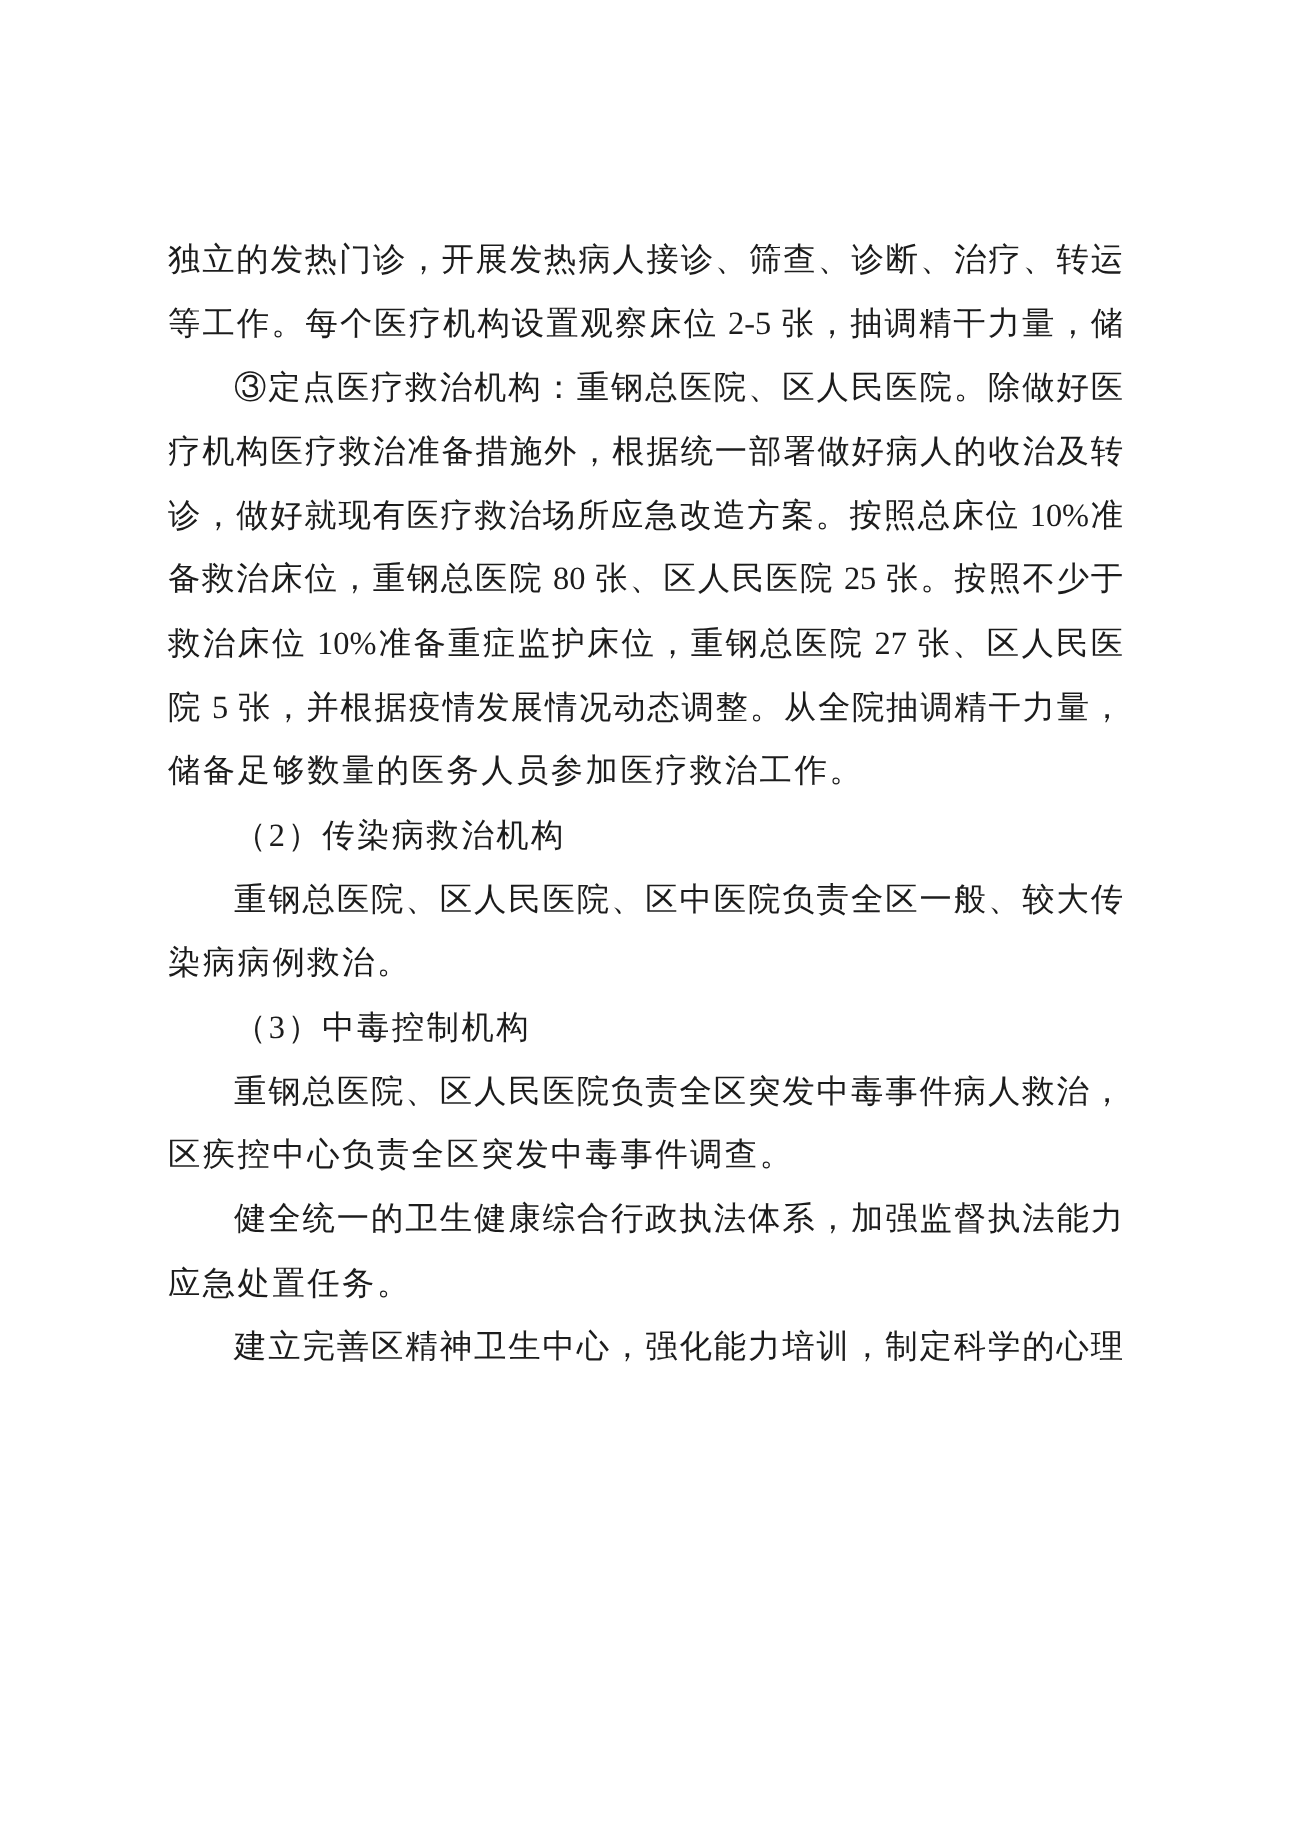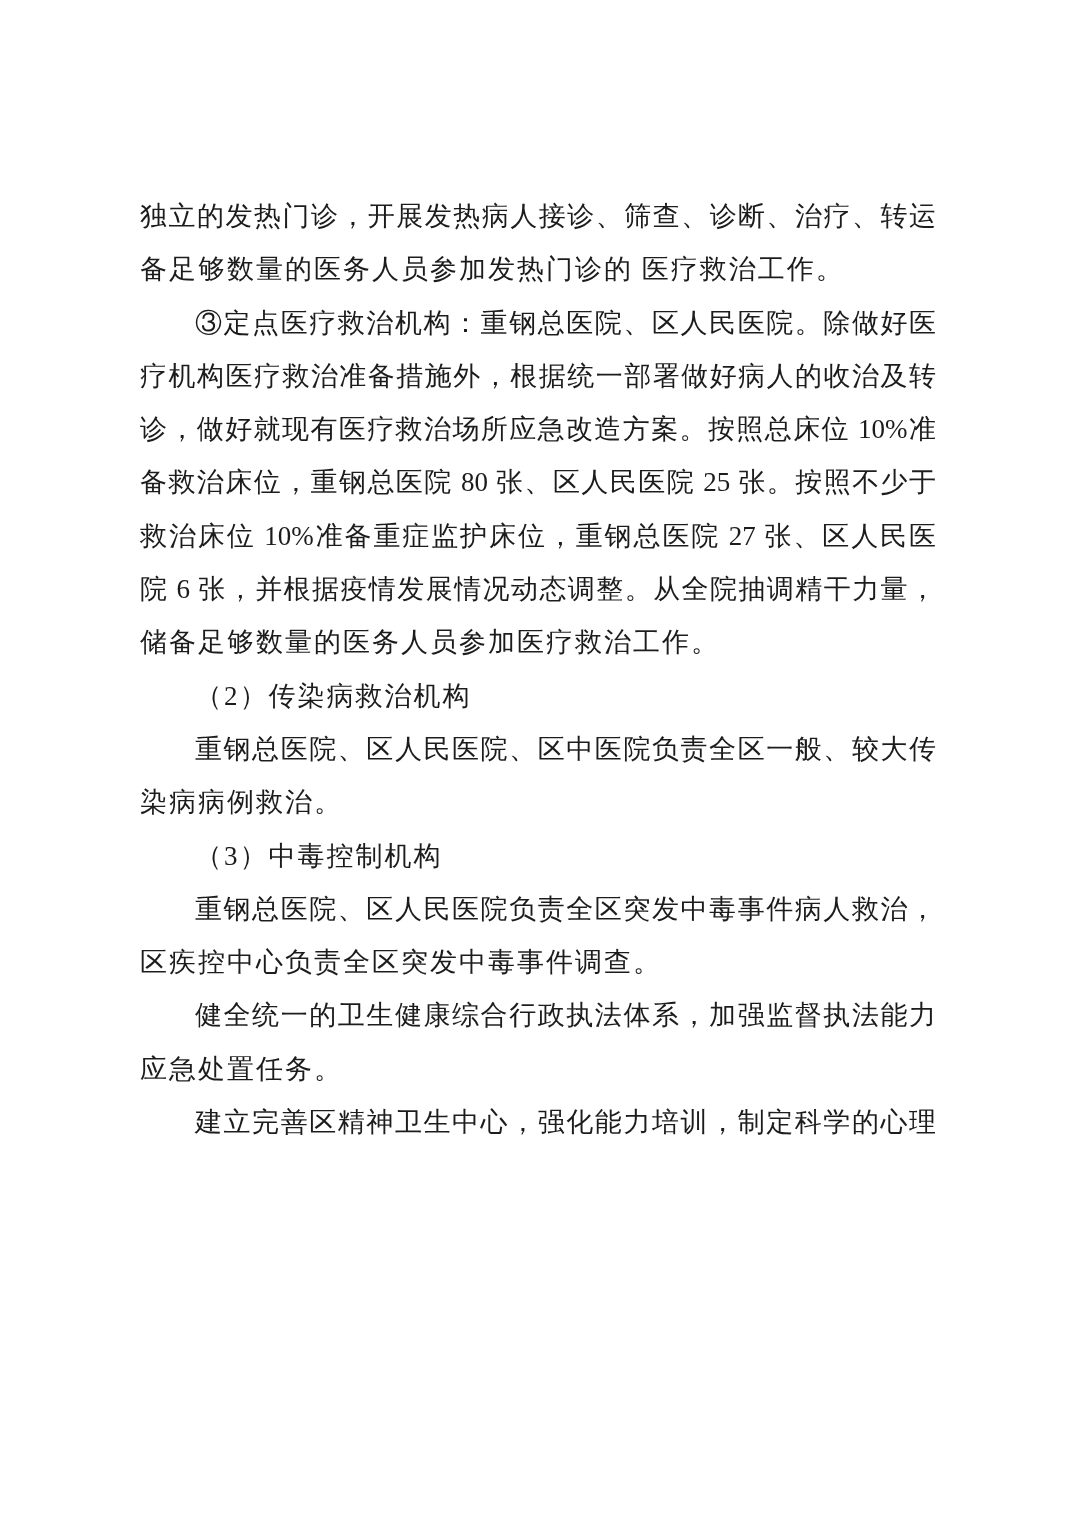--- a/index.html
+++ b/index.html
@@ -51,27 +51,27 @@
     letter-spacing: 1px;
     color: #c2410c;
   }
 </style>
 </head>
 <body>
 
 <div class="page">
   <div class="content">
     <div class="line j">独立的发热门诊，开展发热病人接诊、筛查、诊断、治疗、转运</div>
-    <div class="line e">备足够数量的医务人员参加发热门诊的 医疗救治工作。</div>
+    <div class="line j">等工作。每个医疗机构设置观察床位 2-5 张，抽调精干力量，储</div>
     <div class="line i j">③定点医疗救治机构：重钢总医院、区人民医院。除做好医</div>
     <div class="line j">疗机构医疗救治准备措施外，根据统一部署做好病人的收治及转</div>
     <div class="line j">诊，做好就现有医疗救治场所应急改造方案。按照总床位 10%准</div>
     <div class="line j">备救治床位，重钢总医院 80 张、区人民医院 25 张。按照不少于</div>
     <div class="line j">救治床位 10%准备重症监护床位，重钢总医院 27 张、区人民医</div>
-    <div class="line j">院 6 张，并根据疫情发展情况动态调整。从全院抽调精干力量，</div>
+    <div class="line j">院 5 张，并根据疫情发展情况动态调整。从全院抽调精干力量，</div>
     <div class="line e">储备足够数量的医务人员参加医疗救治工作。</div>
     <div class="line i e">（2）传染病救治机构</div>
     <div class="line i j">重钢总医院、区人民医院、区中医院负责全区一般、较大传</div>
     <div class="line e">染病病例救治。</div>
     <div class="line i e">（3）中毒控制机构</div>
     <div class="line i j">重钢总医院、区人民医院负责全区突发中毒事件病人救治，</div>
     <div class="line e">区疾控中心负责全区突发中毒事件调查。</div>
     <div class="line i j">健全统一的卫生健康综合行政执法体系，加强监督执法能力</div>
     <div class="line e">应急处置任务。</div>
     <div class="line i j">建立完善区精神卫生中心，强化能力培训，制定科学的心理</div>

